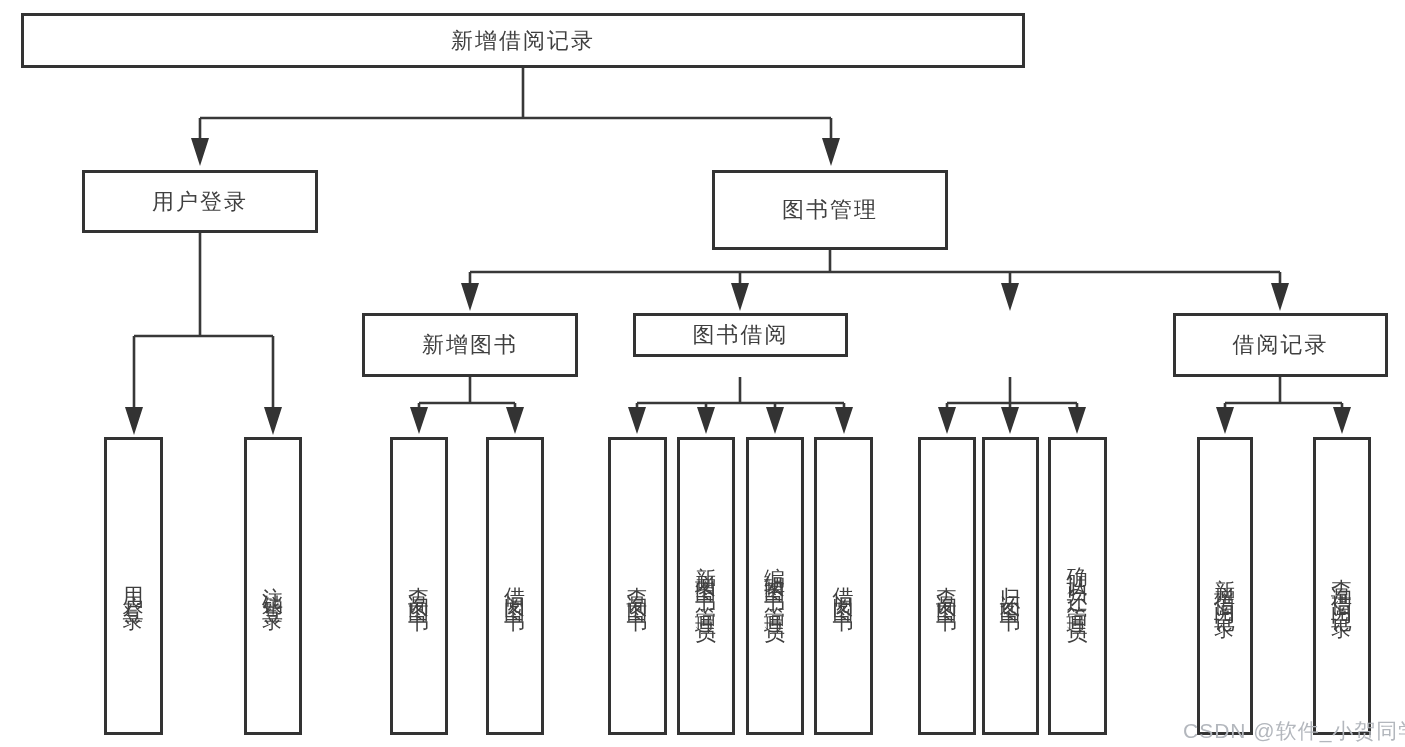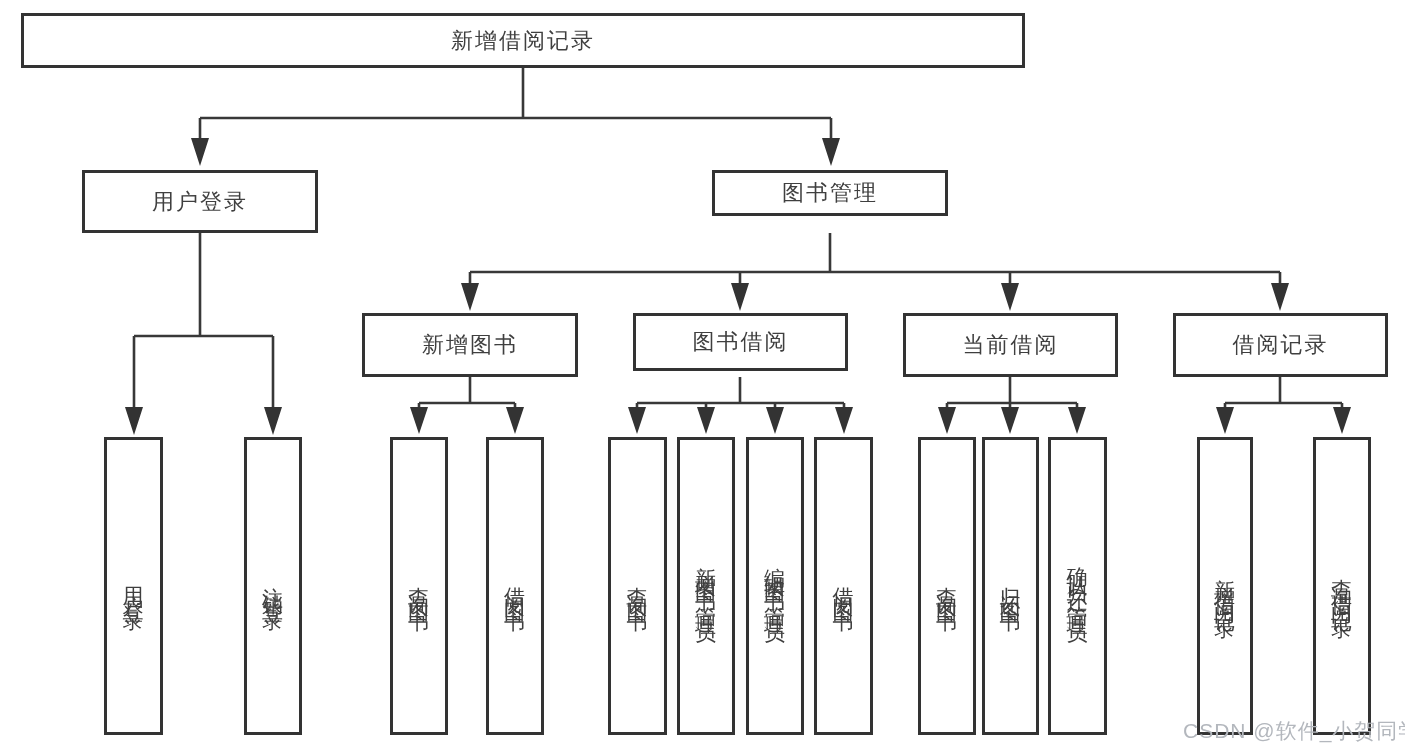--- a/index.html
+++ b/index.html
@@ -87,32 +87,29 @@
       M1333 407 L1351 407 L1342 434 Z"></path>
   </svg>
 
   <div class="node h" style="left:21px;top:13px;width:1004px;height:55px">
     <span class="lbl">新增借阅记录</span>
   </div>
 
   <div class="node h" style="left:82px;top:170px;width:236px;height:63px">
     <span class="lbl">用户登录</span>
   </div>
-  <div class="node h" style="left:712px;top:170px;width:236px;height:46px">
+  <div class="node h" style="left:712px;top:170px;width:236px;height:80px">
     <span class="lbl">图书管理</span>
   </div>
 
   <div class="node h" style="left:362px;top:313px;width:216px;height:64px">
     <span class="lbl">新增图书</span>
   </div>
-  <div class="node h" style="left:633px;top:313px;width:215px;height:58px">
+  <div class="node h" style="left:633px;top:313px;width:215px;height:44px">
     <span class="lbl">图书借阅</span>
-  </div>
-  <div class="node h" style="left:903px;top:313px;width:215px;height:64px">
-    <span class="lbl">当前借阅</span>
   </div>
   <div class="node h" style="left:1173px;top:313px;width:215px;height:64px">
     <span class="lbl">借阅记录</span>
   </div>
 
   <div class="node v" style="left:104px;top:437px;width:59px;height:298px">
     <span class="vlbl">用户登录</span>
   </div>
   <div class="node v" style="left:244px;top:437px;width:58px;height:298px">
     <span class="vlbl">注销登录</span>

